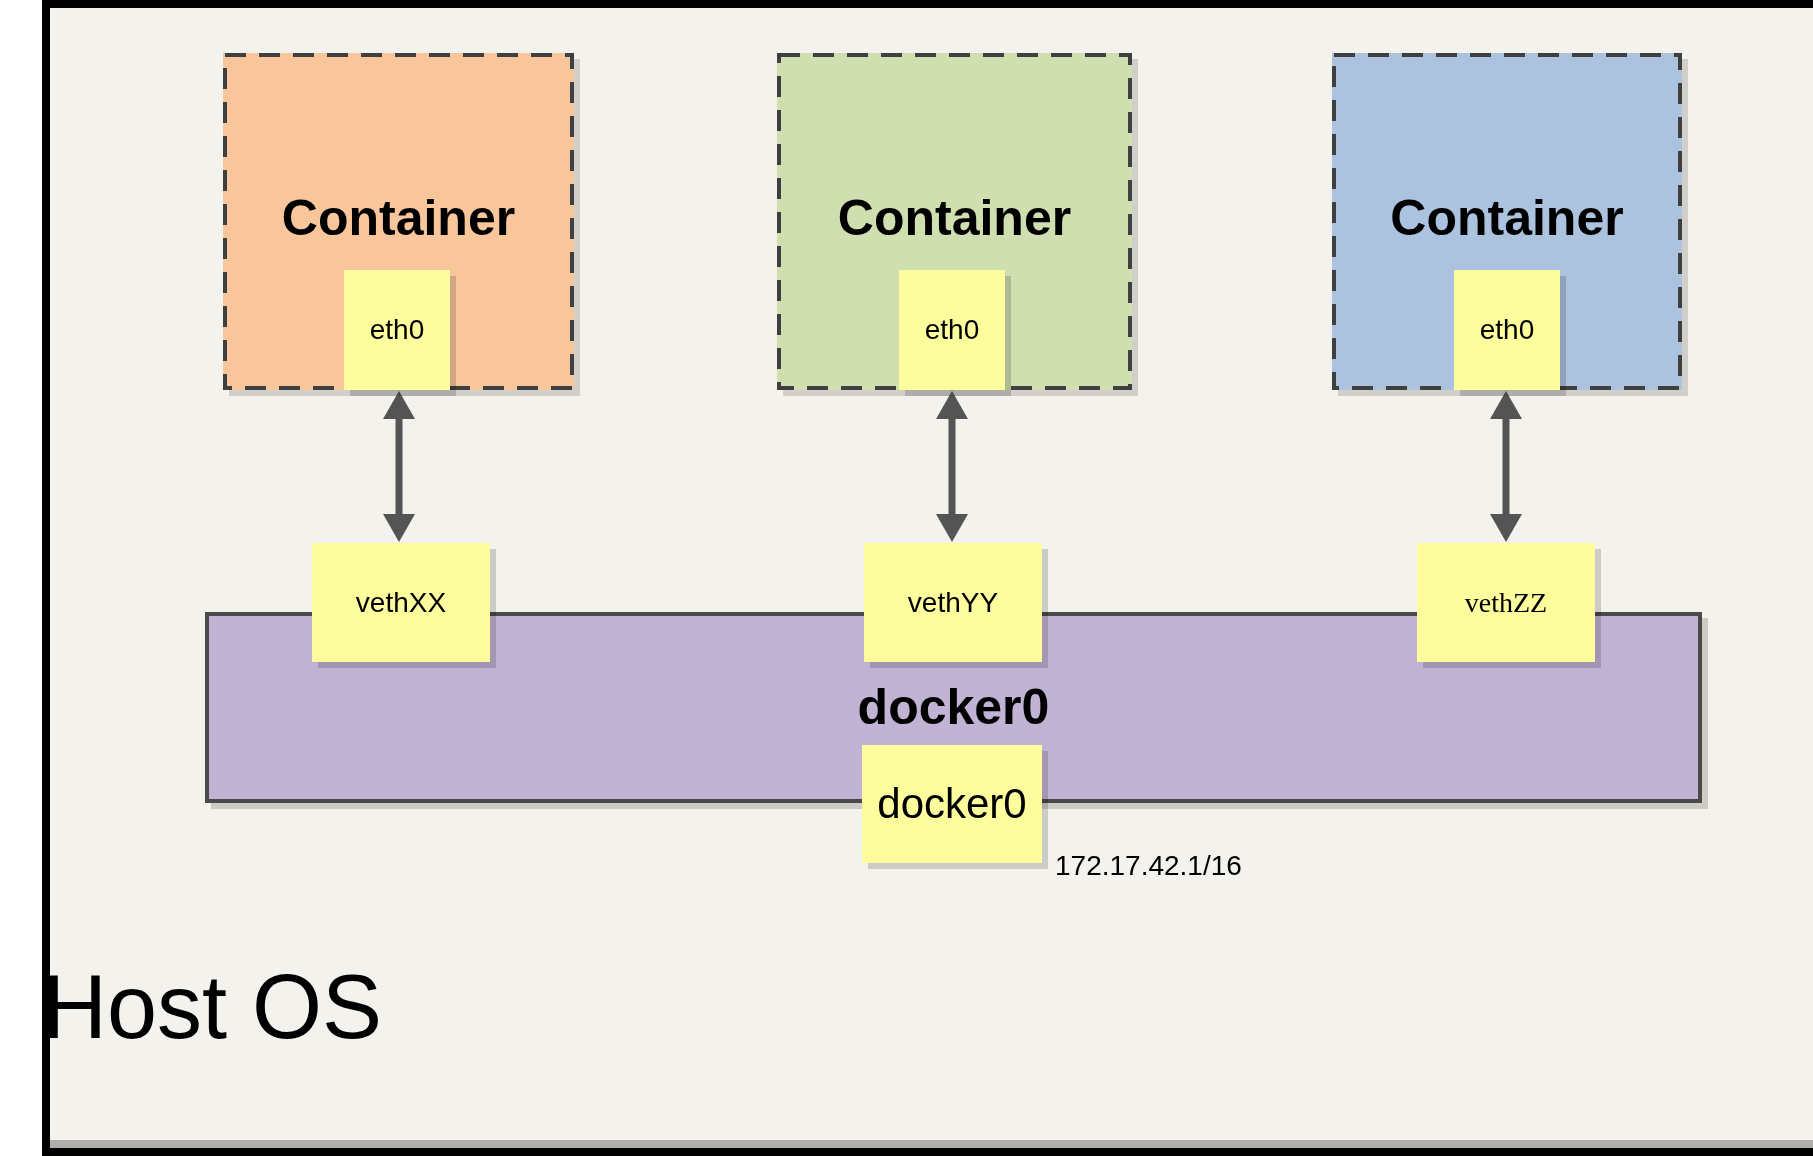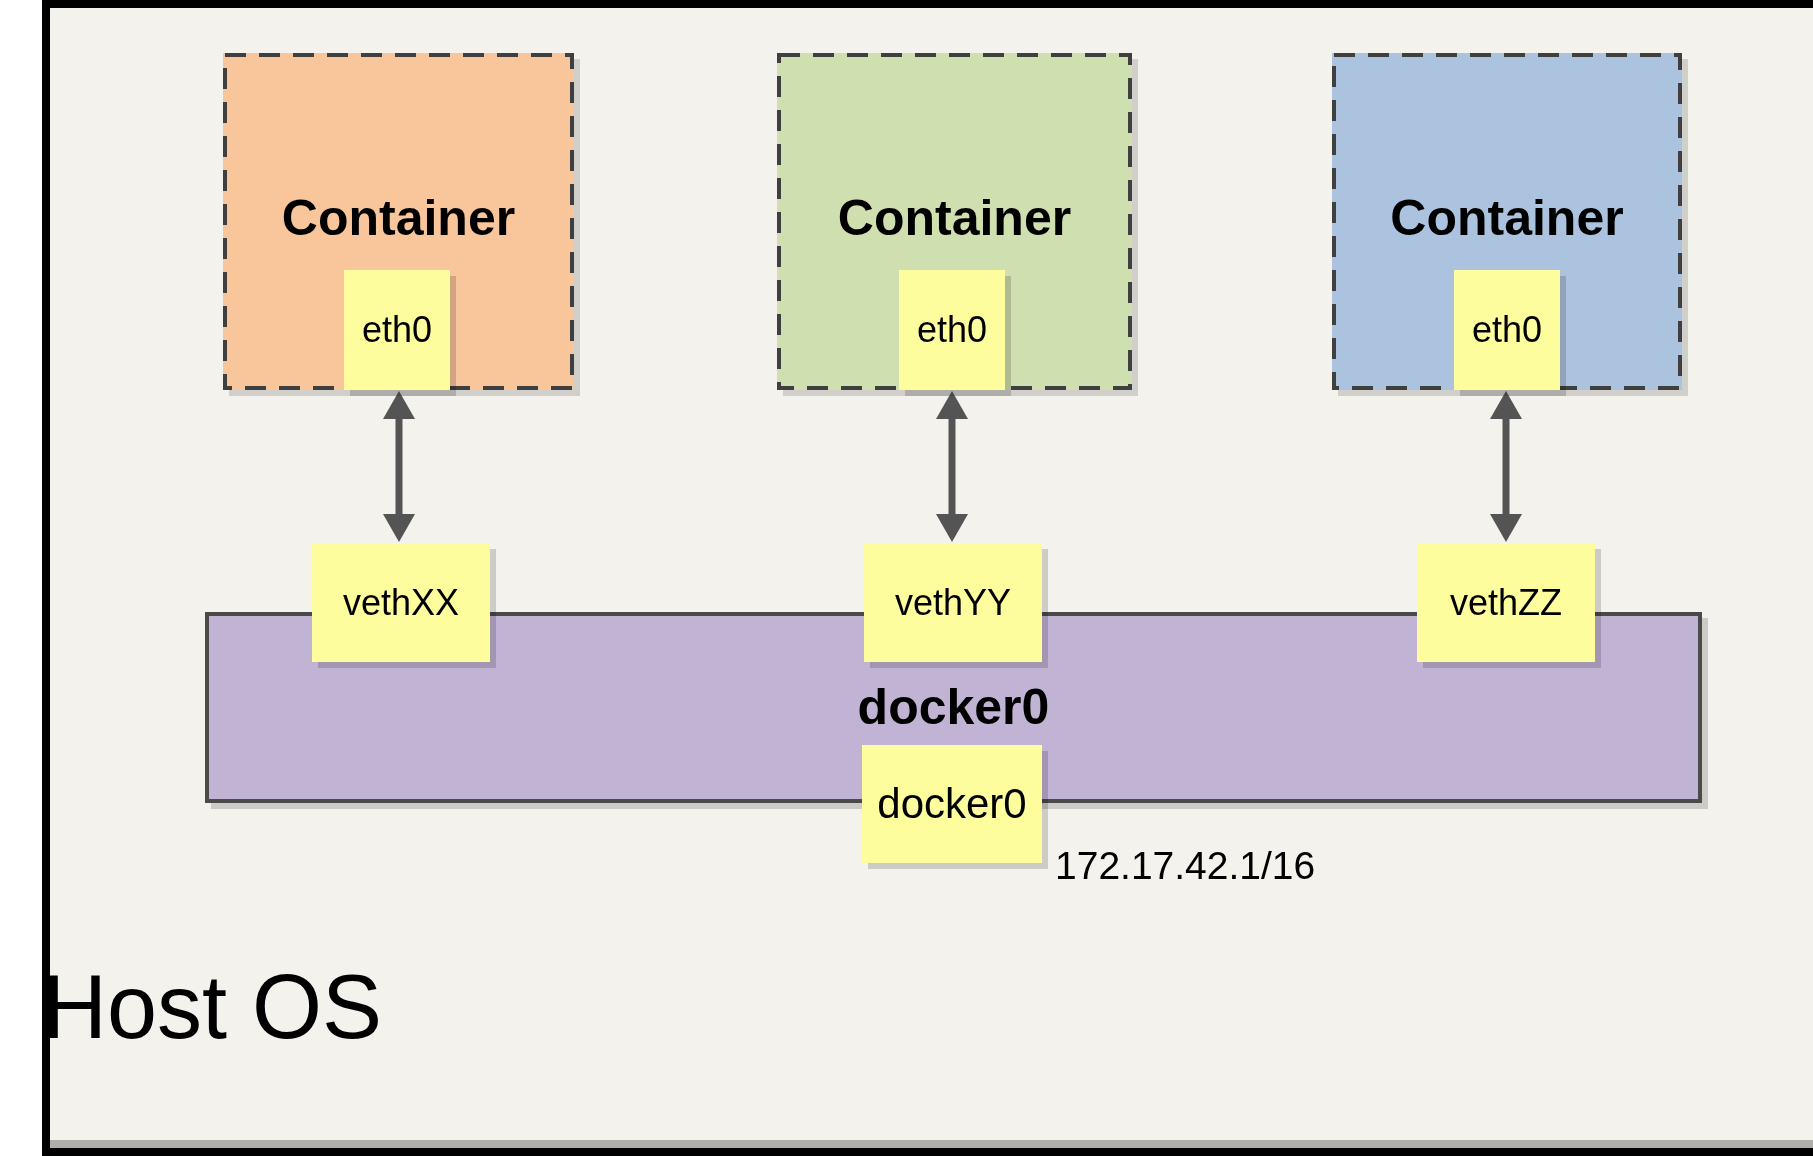--- a/index.html
+++ b/index.html
@@ -40,21 +40,21 @@
     font-weight: bold;
     line-height: 50px;
   }
   .ifbox {
     position: absolute;
     background: #FDFD9D;
     box-shadow: 6px 6px 0 rgba(0,0,0,0.16);
     display: flex;
     align-items: center;
     justify-content: center;
-    font-size: 36px;
+    font-size: 28px;
     z-index: 3;
   }
   .eth { width: 106px; height: 120px; top: 270px; }
   .e0 { left: 302px; }
   .e1 { left: 857px; }
   .e2 { left: 1412px; }
   .veth { width: 178px; height: 119px; top: 543px; }
   .v0 { left: 270px; }
   .v1 { left: 822px; }
   .v2 { left: 1375px; }
@@ -73,21 +73,21 @@
     top: 66px;
     text-align: center;
     font-size: 50px;
     font-weight: bold;
     line-height: 50px;
   }
   .dk { left: 820px; top: 745px; width: 180px; height: 118px; font-size: 42px; }
   .ip-text {
     position: absolute;
     left: 1013px; top: 845px;
-    font-size: 39px;
+    font-size: 28px;
     line-height: 42px;
     white-space: nowrap;
     z-index: 4;
   }
   .host-label {
     position: absolute;
     left: 0; width: 100%;
     top: 962px;
     text-align: left;
     font-size: 90px;
@@ -155,21 +155,21 @@
   <div class="ifbox eth e2" style="background-color: rgb(253, 253, 157);">
     <span>eth0</span>
   </div>
 
   <div class="ifbox veth v0" style="background-color: rgb(253, 253, 157);">
     <span>vethXX</span>
   </div>
   <div class="ifbox veth v1" style="background-color: rgb(253, 253, 157);">
     <span>vethYY</span>
   </div>
-  <div class="ifbox veth v2" style="background-color: rgb(253, 253, 157);">
+  <div class="ifbox veth v2" style="background-color: rgb(253, 253, 157); font-family: Liberation Serif, serif;">
     <span>vethZZ</span>
   </div>
 
   <div class="ifbox dk" style="background-color: rgb(253, 253, 157);">
     <span>docker0</span>
   </div>
   <div class="ip-text">172.17.42.1/16</div>
 
   <div class="host-label">Host OS</div>
 

